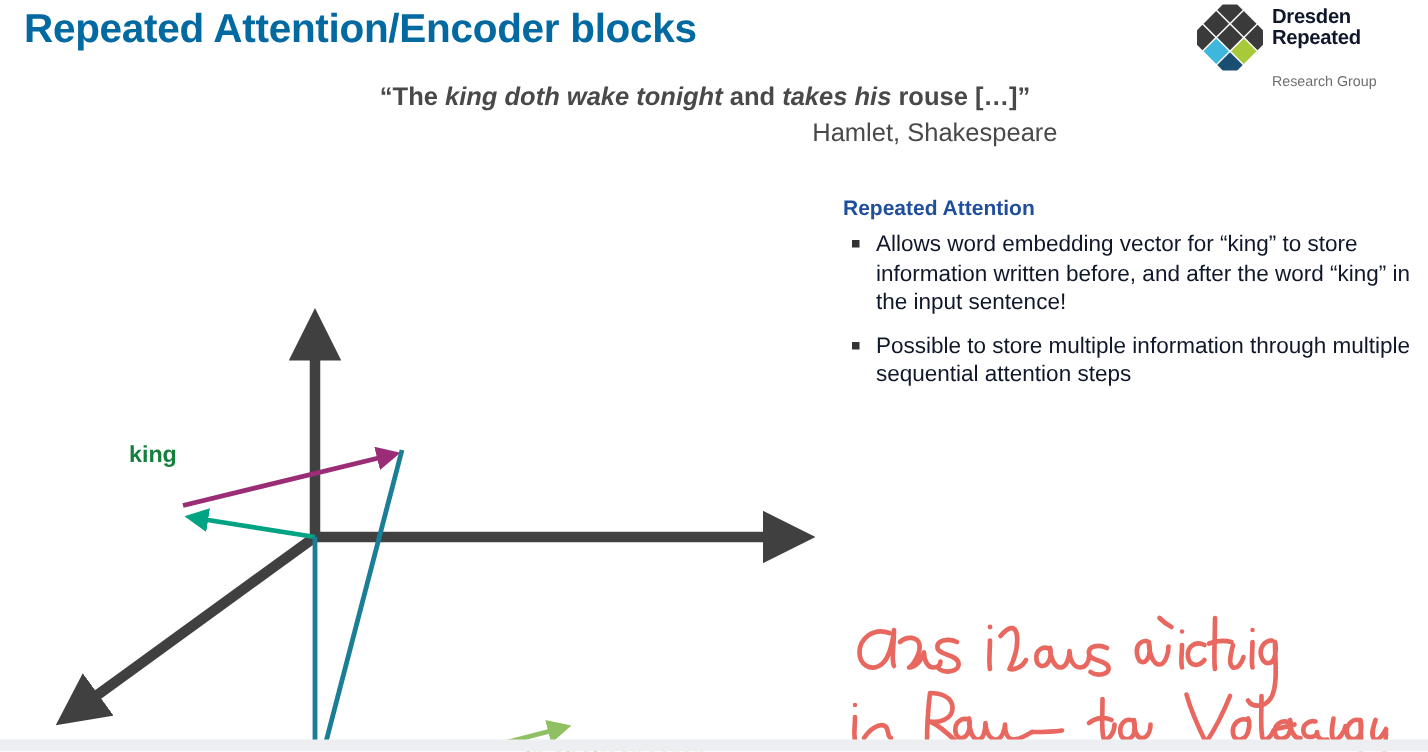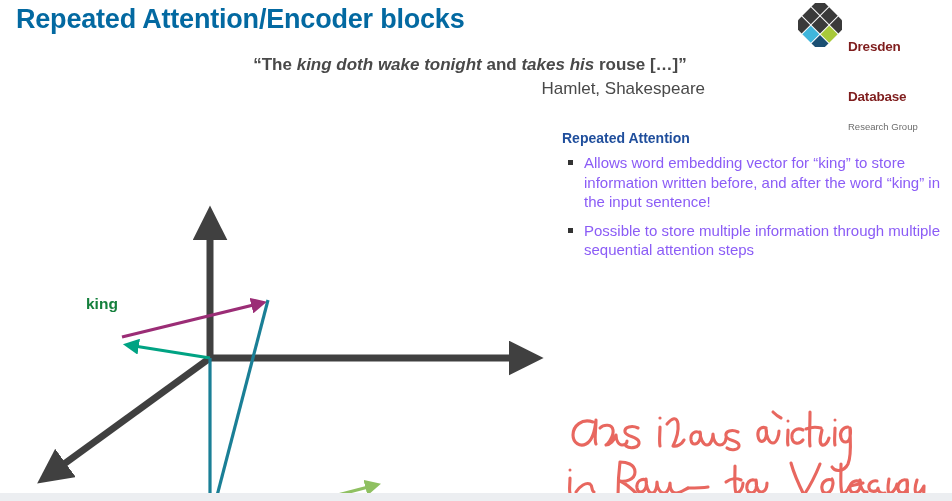--- a/index.html
+++ b/index.html
@@ -45,24 +45,23 @@
   }
   #logo-text {
     position: absolute;
     left: 50px;
     top: 2px;
     width: 100px;
   }
   .logo-line {
     font-size: 13.5px;
     font-weight: bold;
-    color: #7f1d1d;
+    color: #0f172a;
     line-height: 14px;
     letter-spacing: -0.2px;
-    margin-top: 36px;
   }
   #logo-sub {
     font-size: 9.5px;
     font-weight: normal;
     color: #6d6d6d;
     line-height: 13px;
     margin-top: 16px;
     letter-spacing: 0px;
   }
 
@@ -117,21 +116,21 @@
     list-style: none;
     margin: 0;
     padding: 0;
   }
   #bullet-list li {
     position: relative;
     padding-left: 22px;
     margin-bottom: 9px;
     font-size: 15px;
     line-height: 19.5px;
-    color: #8b5cf6;
+    color: #0f172a;
   }
   #bullet-list li .sq {
     position: absolute;
     left: 6px;
     top: 7px;
     width: 5px;
     height: 5px;
     background: #333333;
   }
 
@@ -169,21 +168,21 @@
       <rect x="3" y="16" width="12" height="12" fill="#3a3a3a"></rect>
       <rect x="16" y="16" width="12" height="12" fill="#3a3a3a"></rect>
       <rect x="29" y="16" width="12" height="12" fill="#a8c93a"></rect>
       <rect x="3" y="29" width="12" height="12" fill="#3a3a3a"></rect>
       <rect x="16" y="29" width="12" height="12" fill="#3fb6dc"></rect>
       <rect x="29" y="29" width="12" height="12" fill="#1b4f72"></rect>
     </g>
   </svg>
   <div id="logo-text">
     <div class="logo-line">Dresden</div>
-    <div class="logo-line">Database</div>
+    <div class="logo-line">Repeated</div>
     <div id="logo-sub">Research Group</div>
   </div>
 </div>
 
 <div id="quote-block">
   <div id="quote-line"><span>“The </span><span class="it">king doth wake tonight</span><span> and </span><span class="it">takes his</span><span> rouse […]”</span></div>
   <div id="quote-attrib">Hamlet, Shakespeare</div>
 </div>
 
 <div id="diagram">

